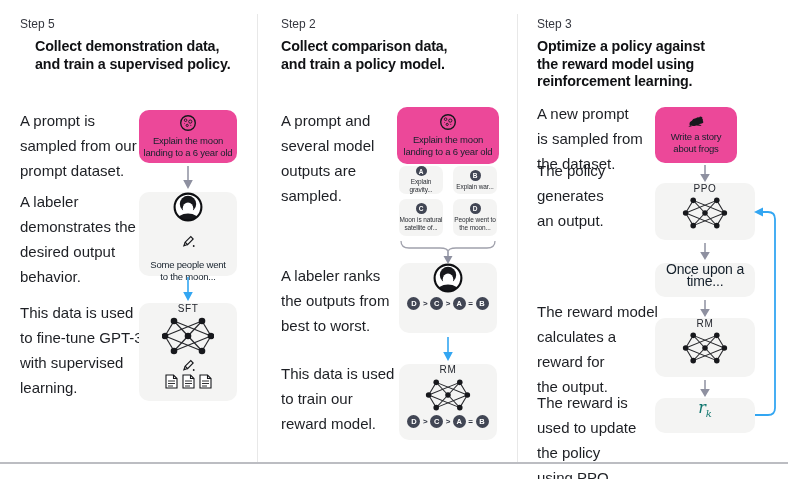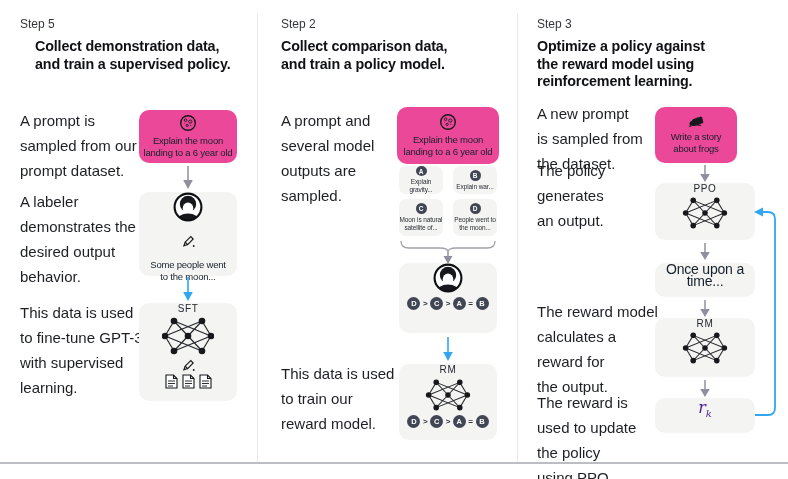--- a/index.html
+++ b/index.html
@@ -30,21 +30,21 @@
   .chip-badge { width:11px; height:11px; border-radius:50%; background:#414654; color:#fff;
                 font-size:6.5px; font-weight:bold; display:flex; align-items:center; justify-content:center; }
   .chip-text { font-size:6.5px; line-height:8px; letter-spacing:-0.1px; text-align:center;
                color:#2a2d33; white-space:pre-line; }
 
   .rank { display:flex; align-items:center; gap:2.5px; }
   .rank-badge { width:13px; height:13px; border-radius:50%; background:#414654; color:#fff;
                 font-size:7.5px; font-weight:bold; display:flex; align-items:center; justify-content:center; }
   .rank-sep { font-size:8px; font-weight:bold; color:#2e3340; }
 
-  .rk { font-family:"DejaVu Serif", serif; font-style:italic; font-size:16px; color:#4c1d95; }
+  .rk { font-family:"DejaVu Serif", serif; font-style:italic; font-size:16px; color:#0f766e; }
   .rk sub { font-size:10px; }
   svg { display:block; }
 </style>
 </head>
 <body>
 
 <div class="canvas">
 
   <div class="divider" style="left:257px"></div>
   <div class="divider" style="left:517px"></div>
@@ -187,20 +187,23 @@
   </div>
 
   <div class="step-label" style="left:281px; top:17px">Step 2</div>
   <div class="col-title" style="left:281px; top:38px; width:225px">Collect comparison data,
 and train a policy model.</div>
 
   <div class="caption" style="left:281px; top:108px; width:120px">A prompt and
 several model
 outputs are
 sampled.</div>
+  <div class="caption" style="left:281px; top:263px; width:125px">A labeler ranks
+the outputs from
+best to worst.</div>
   <div class="caption" style="left:281px; top:361px; width:125px">This data is used
 to train our
 reward model.</div>
 
   <div class="pbox" style="left:397px; top:107px; width:102px; height:57px">
     <span>
       <svg width="18" height="18" viewBox="0 0 18 18">
         <circle cx="9" cy="9" r="7.3" fill="none" stroke="#17181c" stroke-width="1.4"></circle>
         <circle cx="6.6" cy="6.2" r="1.3" fill="none" stroke="#17181c" stroke-width="0.9"></circle>
         <circle cx="11.3" cy="7.6" r="1.6" fill="none" stroke="#17181c" stroke-width="0.9"></circle>

